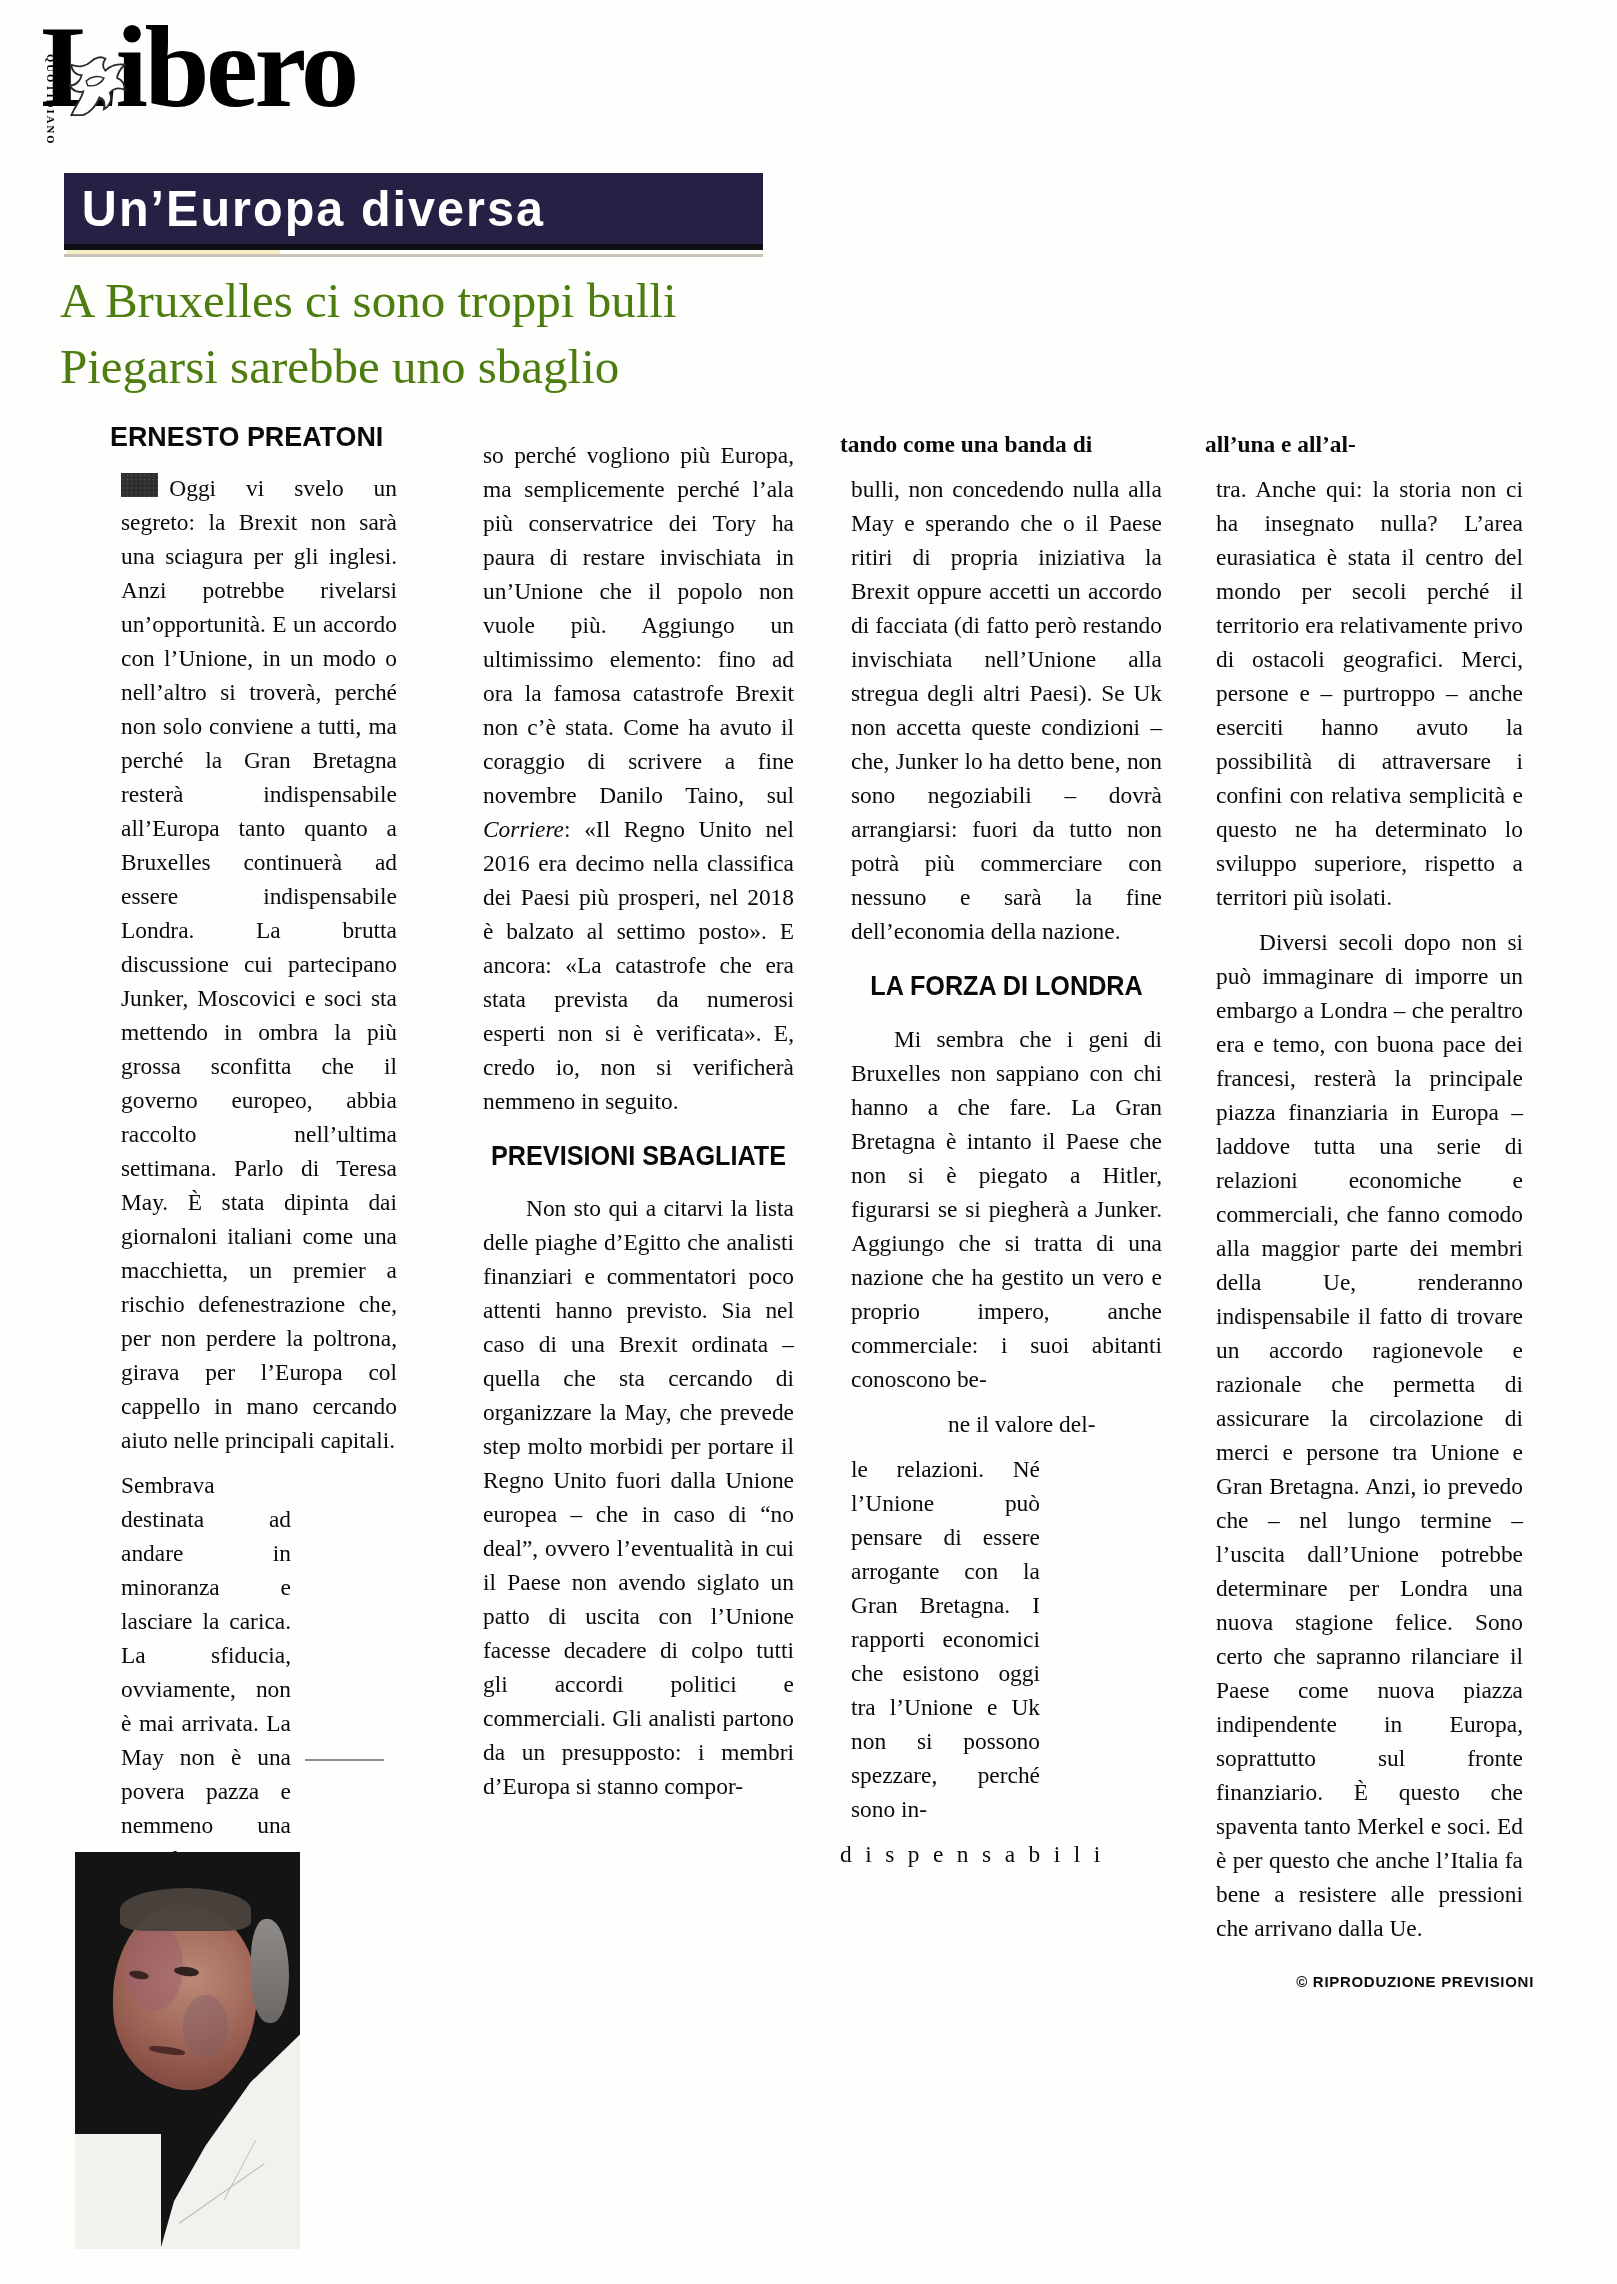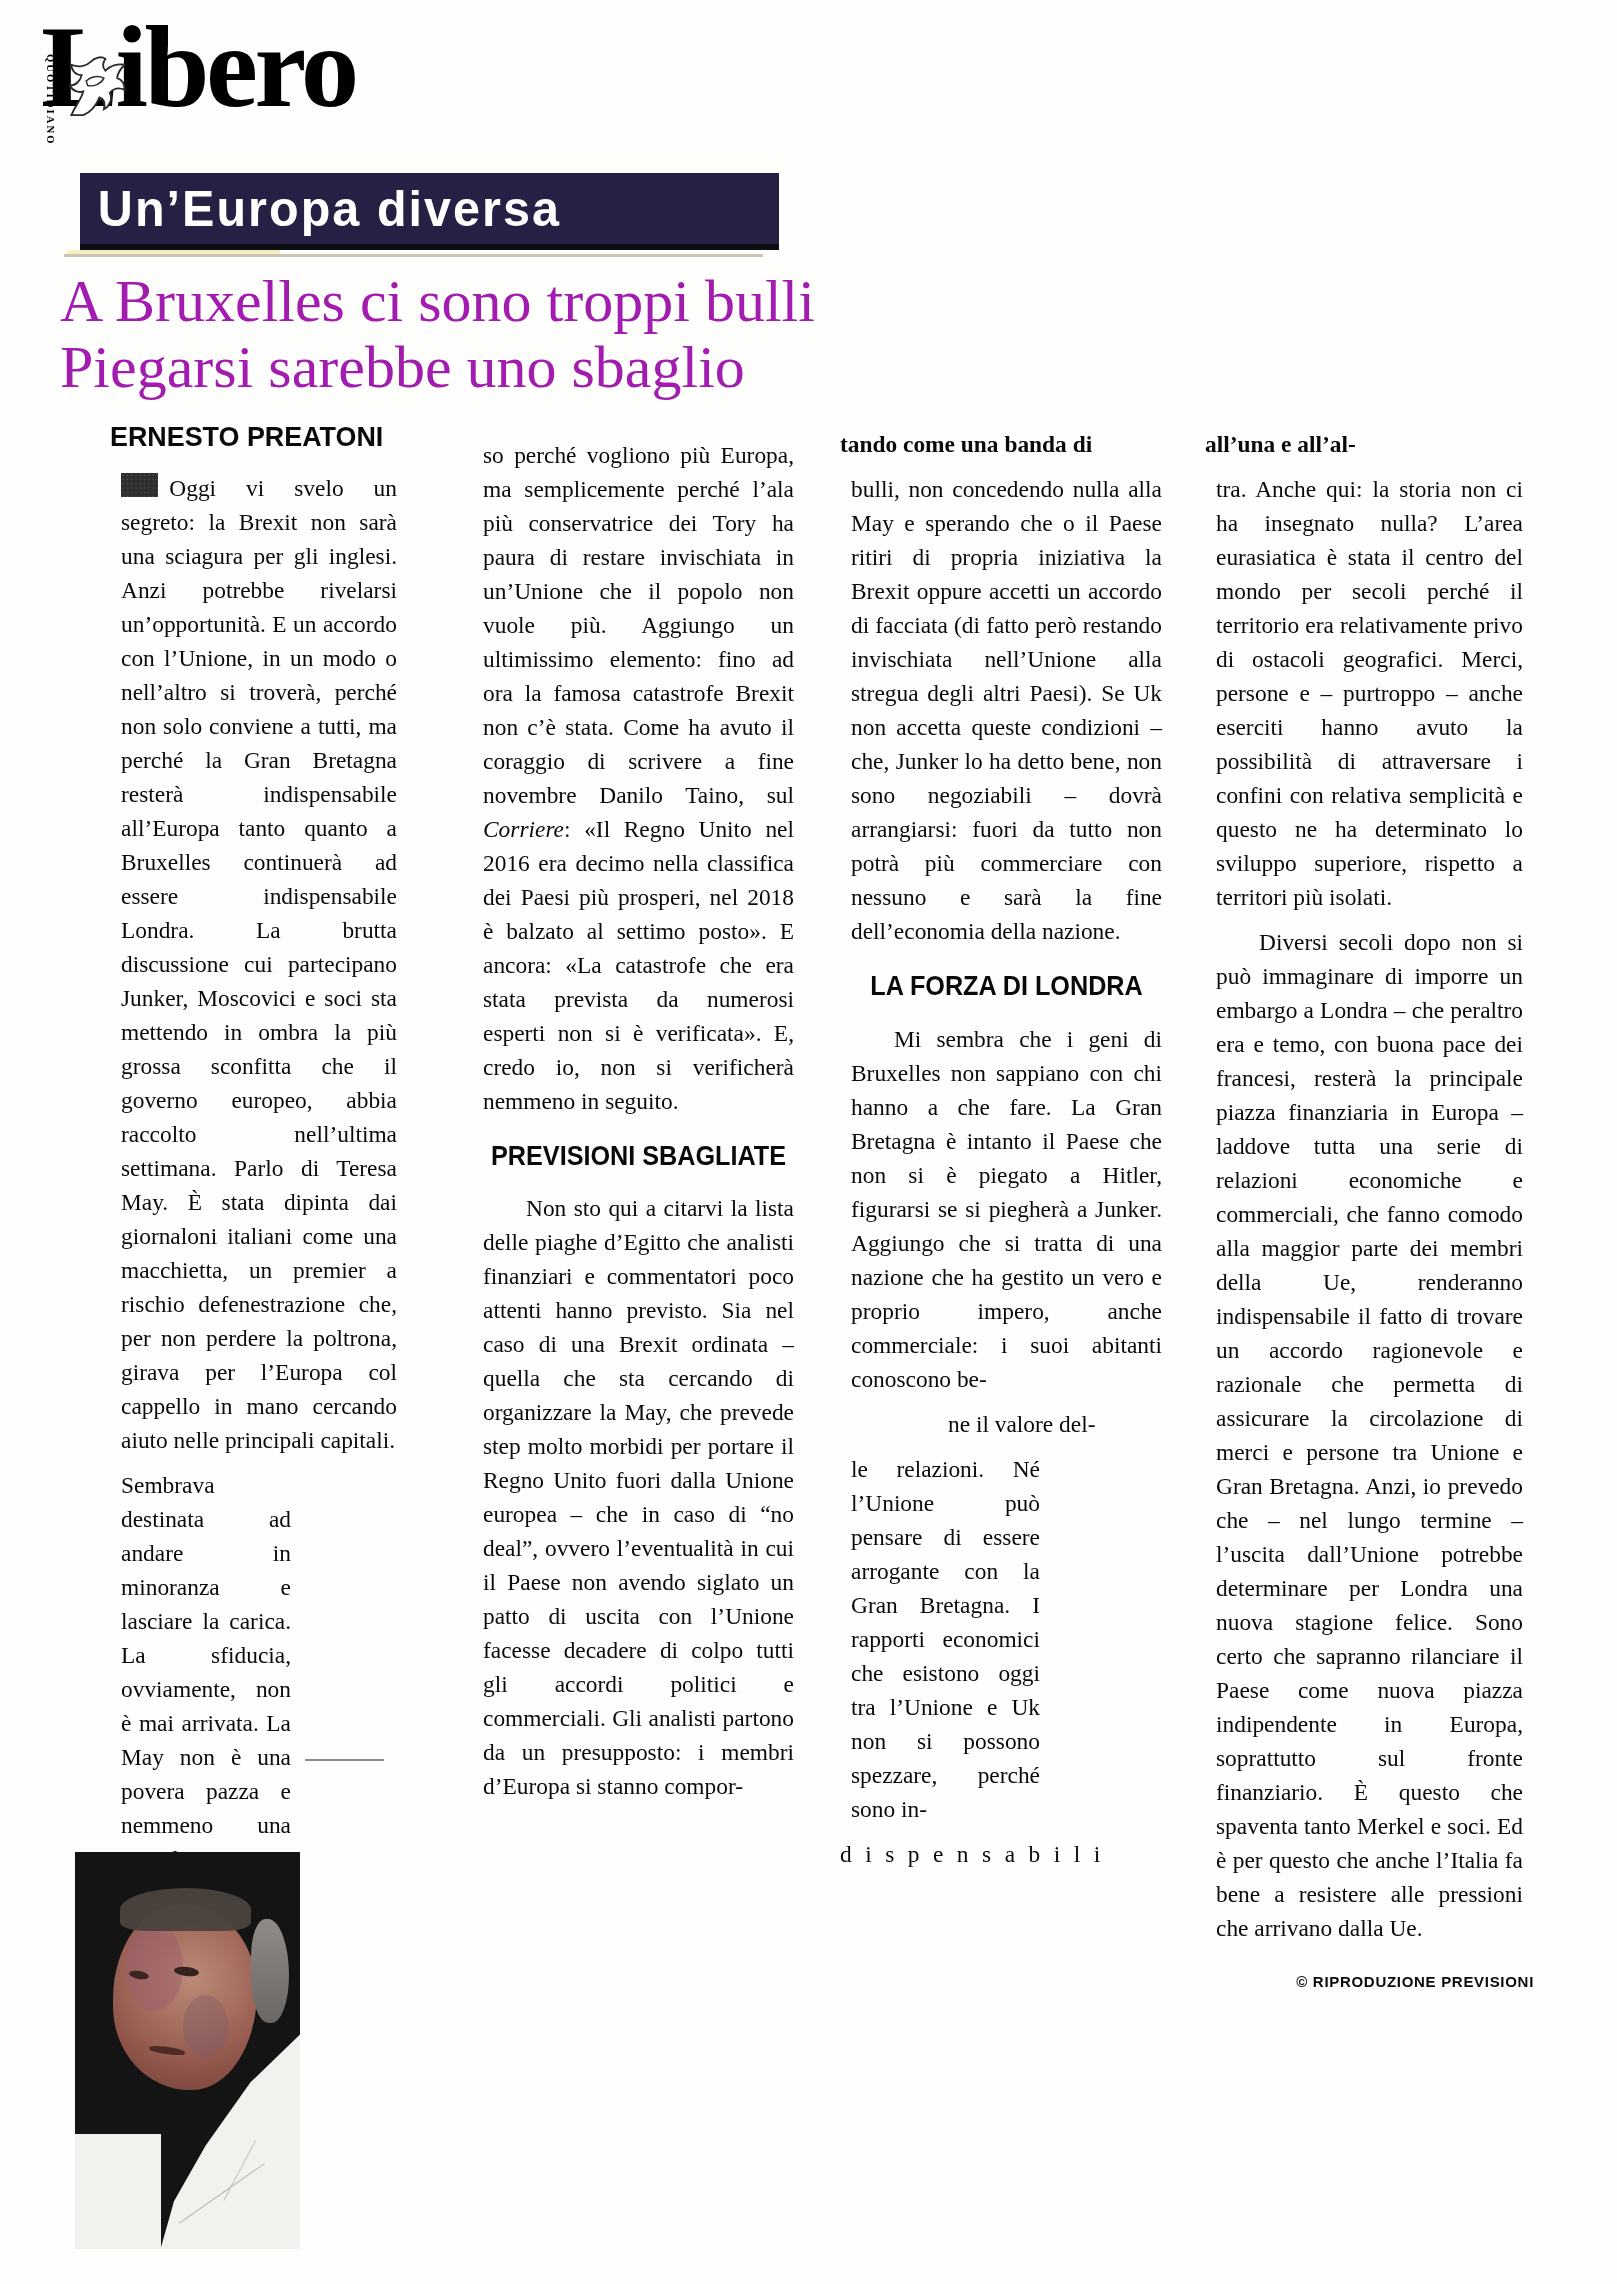--- a/index.html
+++ b/index.html
@@ -11,30 +11,30 @@
   .masthead{position:absolute;left:41px;top:10px;height:128px;width:440px;}
   .masthead-title{font-family:"Liberation Serif",serif;font-weight:bold;font-size:117px;
                   line-height:113px;letter-spacing:-3.5px;color:#000;}
   .vertical-label{position:absolute;left:4.3px;top:44px;writing-mode:vertical-rl;
                   font-family:"Liberation Serif",serif;font-weight:bold;font-size:10.6px;
                   letter-spacing:2.1px;color:#000;z-index:3;}
   .pegasus{position:absolute;left:20px;top:37px;width:74px;height:74px;z-index:2;}
 
   
   .kicker{position:absolute;left:64px;top:173px;width:699px;height:71px;background:#262144;
-          border-bottom:6.4px solid #0d0d14;display:flex;align-items:center;margin-left:16px;}
+          border-bottom:6.4px solid #0d0d14;display:flex;align-items:center;}
   .kicker-label{color:#ffffff;font-family:"Liberation Sans",sans-serif;font-weight:bold;
                 font-size:50px;letter-spacing:2.1px;padding-left:18.4px;transform:scaleX(.97);
                 transform-origin:left center;white-space:nowrap;}
   .kicker-shadow{position:absolute;left:64px;top:254px;width:699px;height:2.8px;background:#c9c4b6;}
   .kicker-tint{position:absolute;left:67px;top:250px;width:213px;height:5.7px;background:#efe9ad;opacity:.75;}
 
   
-  .headline{position:absolute;left:60px;top:268px;font-size:60px;line-height:66px;
-            color:#a21caf;font-weight:400;letter-spacing:0;}
+  .headline{position:absolute;left:60px;top:268px;font-size:49px;line-height:66px;
+            color:#4d7c0f;font-weight:400;letter-spacing:0;}
   .byline{font-family:"Liberation Sans",sans-serif;font-weight:bold;font-size:28px;
           margin-bottom:17px;text-align:left;transform:scaleX(.96);transform-origin:left;}
 
   
   .col{position:absolute;top:427px;font-size:23.4px;line-height:34px;text-align:justify;}
   .col p{margin:11px;hyphens:auto;-webkit-hyphens:auto;}
   .col-1{left:110px;width:298px;top:420px;}
   .col-2{left:472px;width:333px;}
   .col-3{left:840px;width:333px;}
   .col-4{left:1205px;width:329px;}

